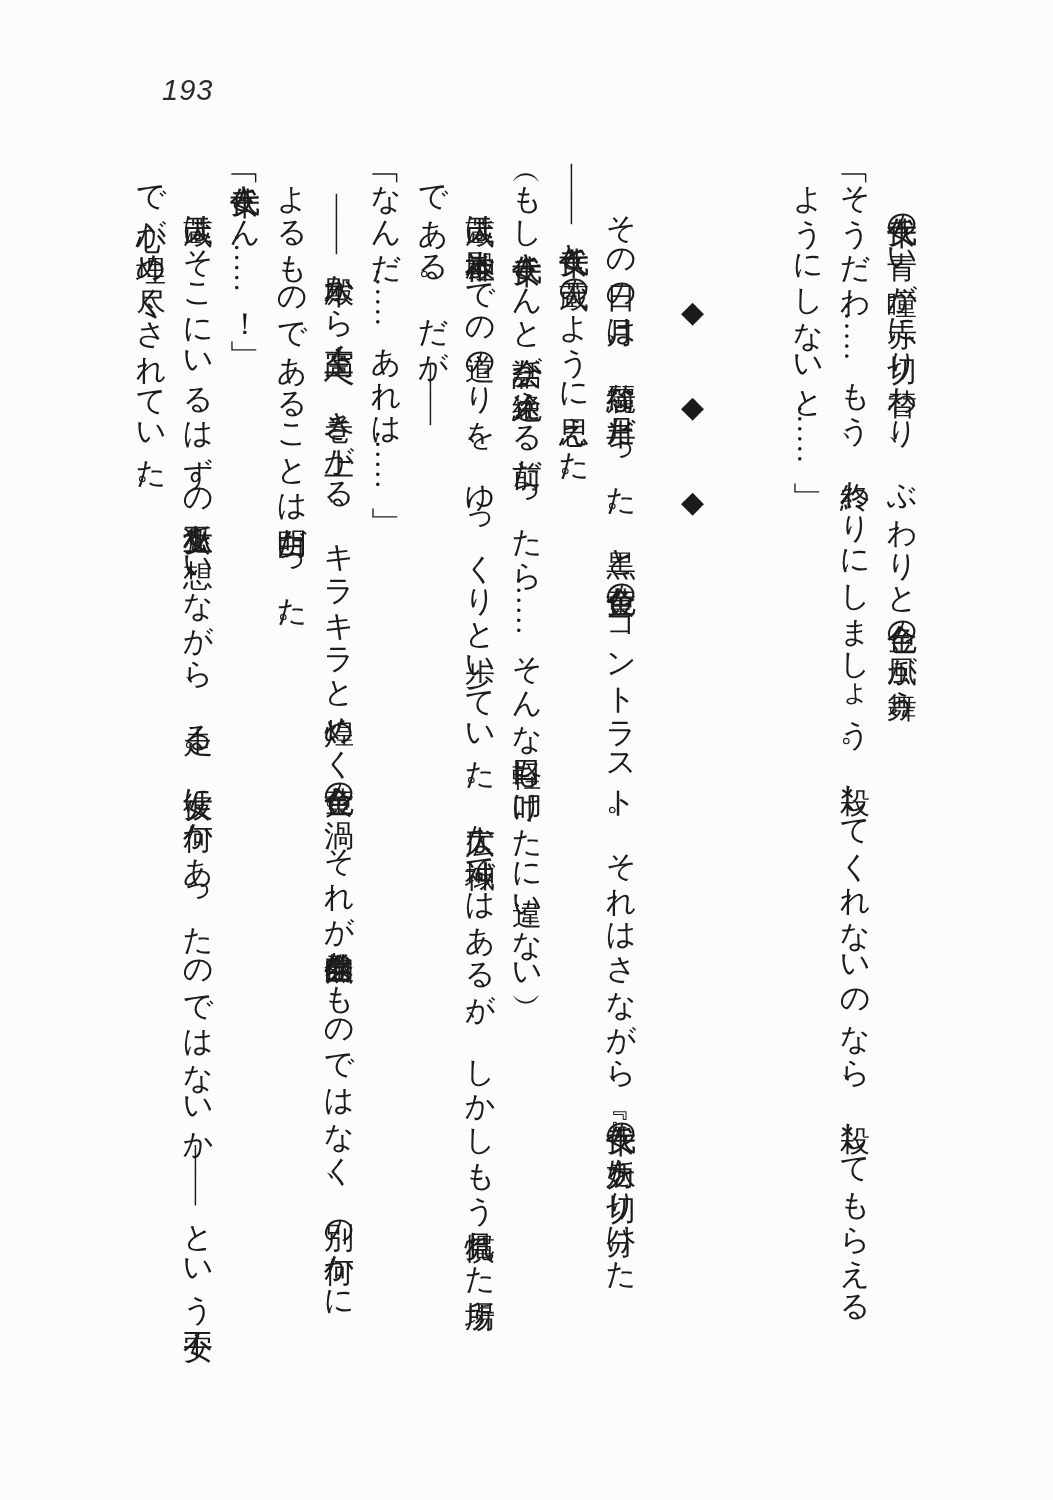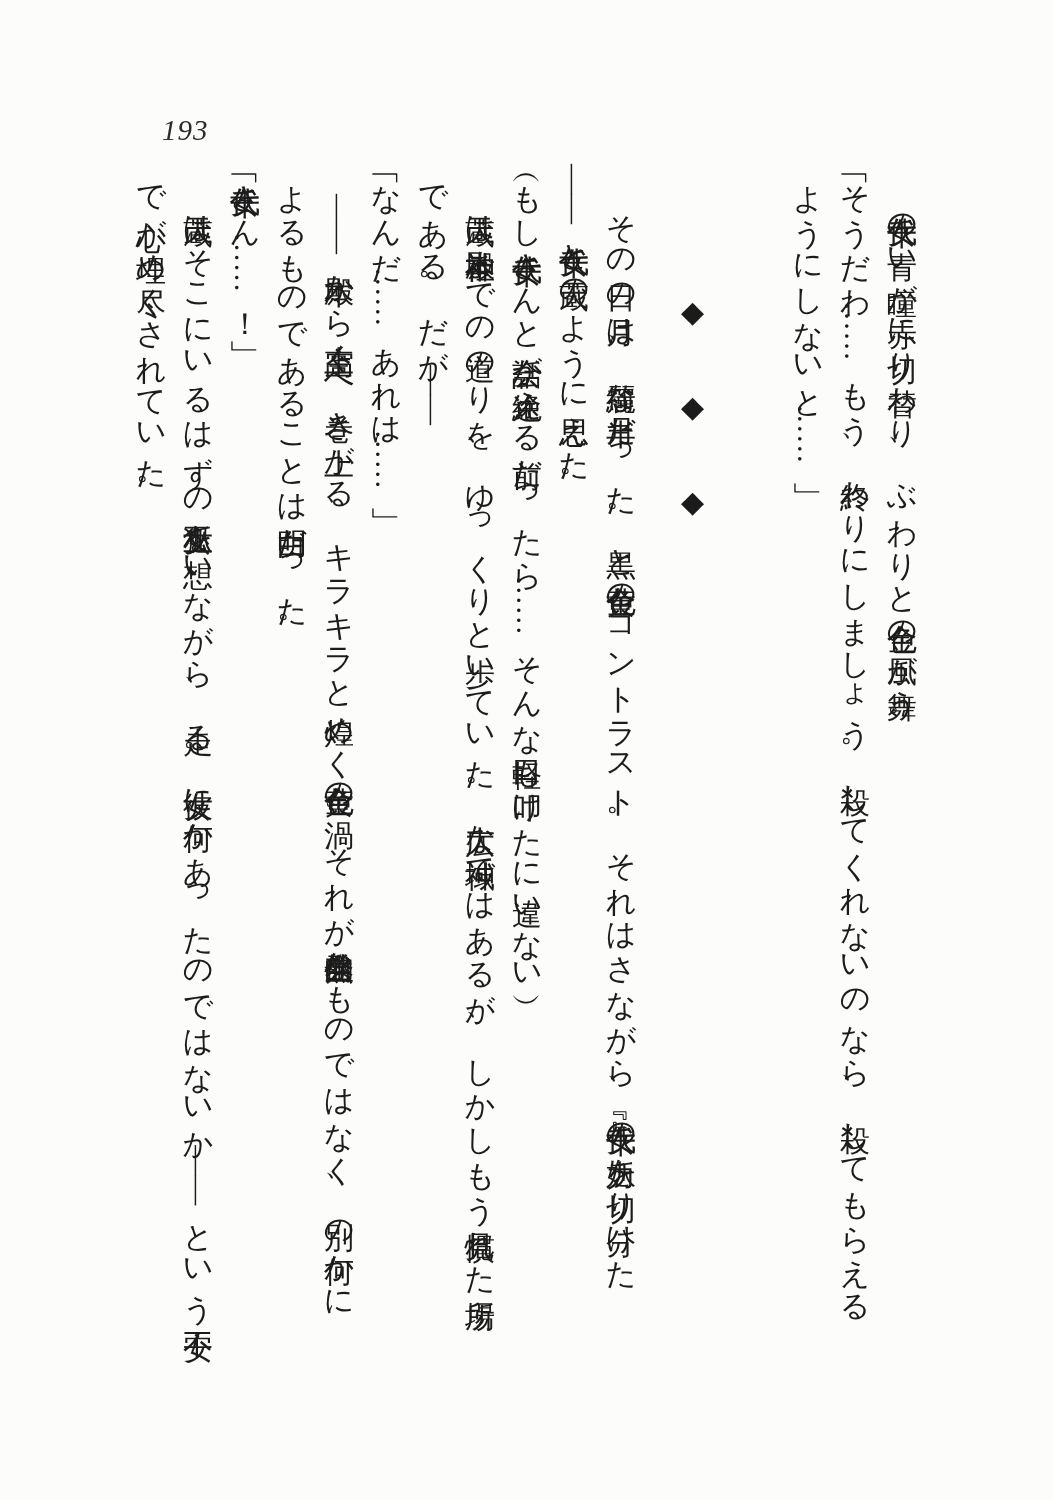--- a/index.html
+++ b/index.html
@@ -20,26 +20,25 @@
     position: absolute;
     inset: 0;
     background: #fcfcfa;
   }
 
   
   .page-number {
     position: absolute;
     top: 74px;
     left: 162px;
-    font-family: Liberation Serif, serif;
+    font-family: Liberation Sans, sans-serif;
     font-style: italic;
     font-size: 29px;
     color: #2b2b2b;
     letter-spacing: 1px;
-    margin-top: 40px;
   }
 
   
   .text-block {
     position: absolute;
     top: 164px;
     right: 127px;
     height: 1148px;
     writing-mode: vertical-rl;
     -webkit-writing-mode: vertical-rl;

